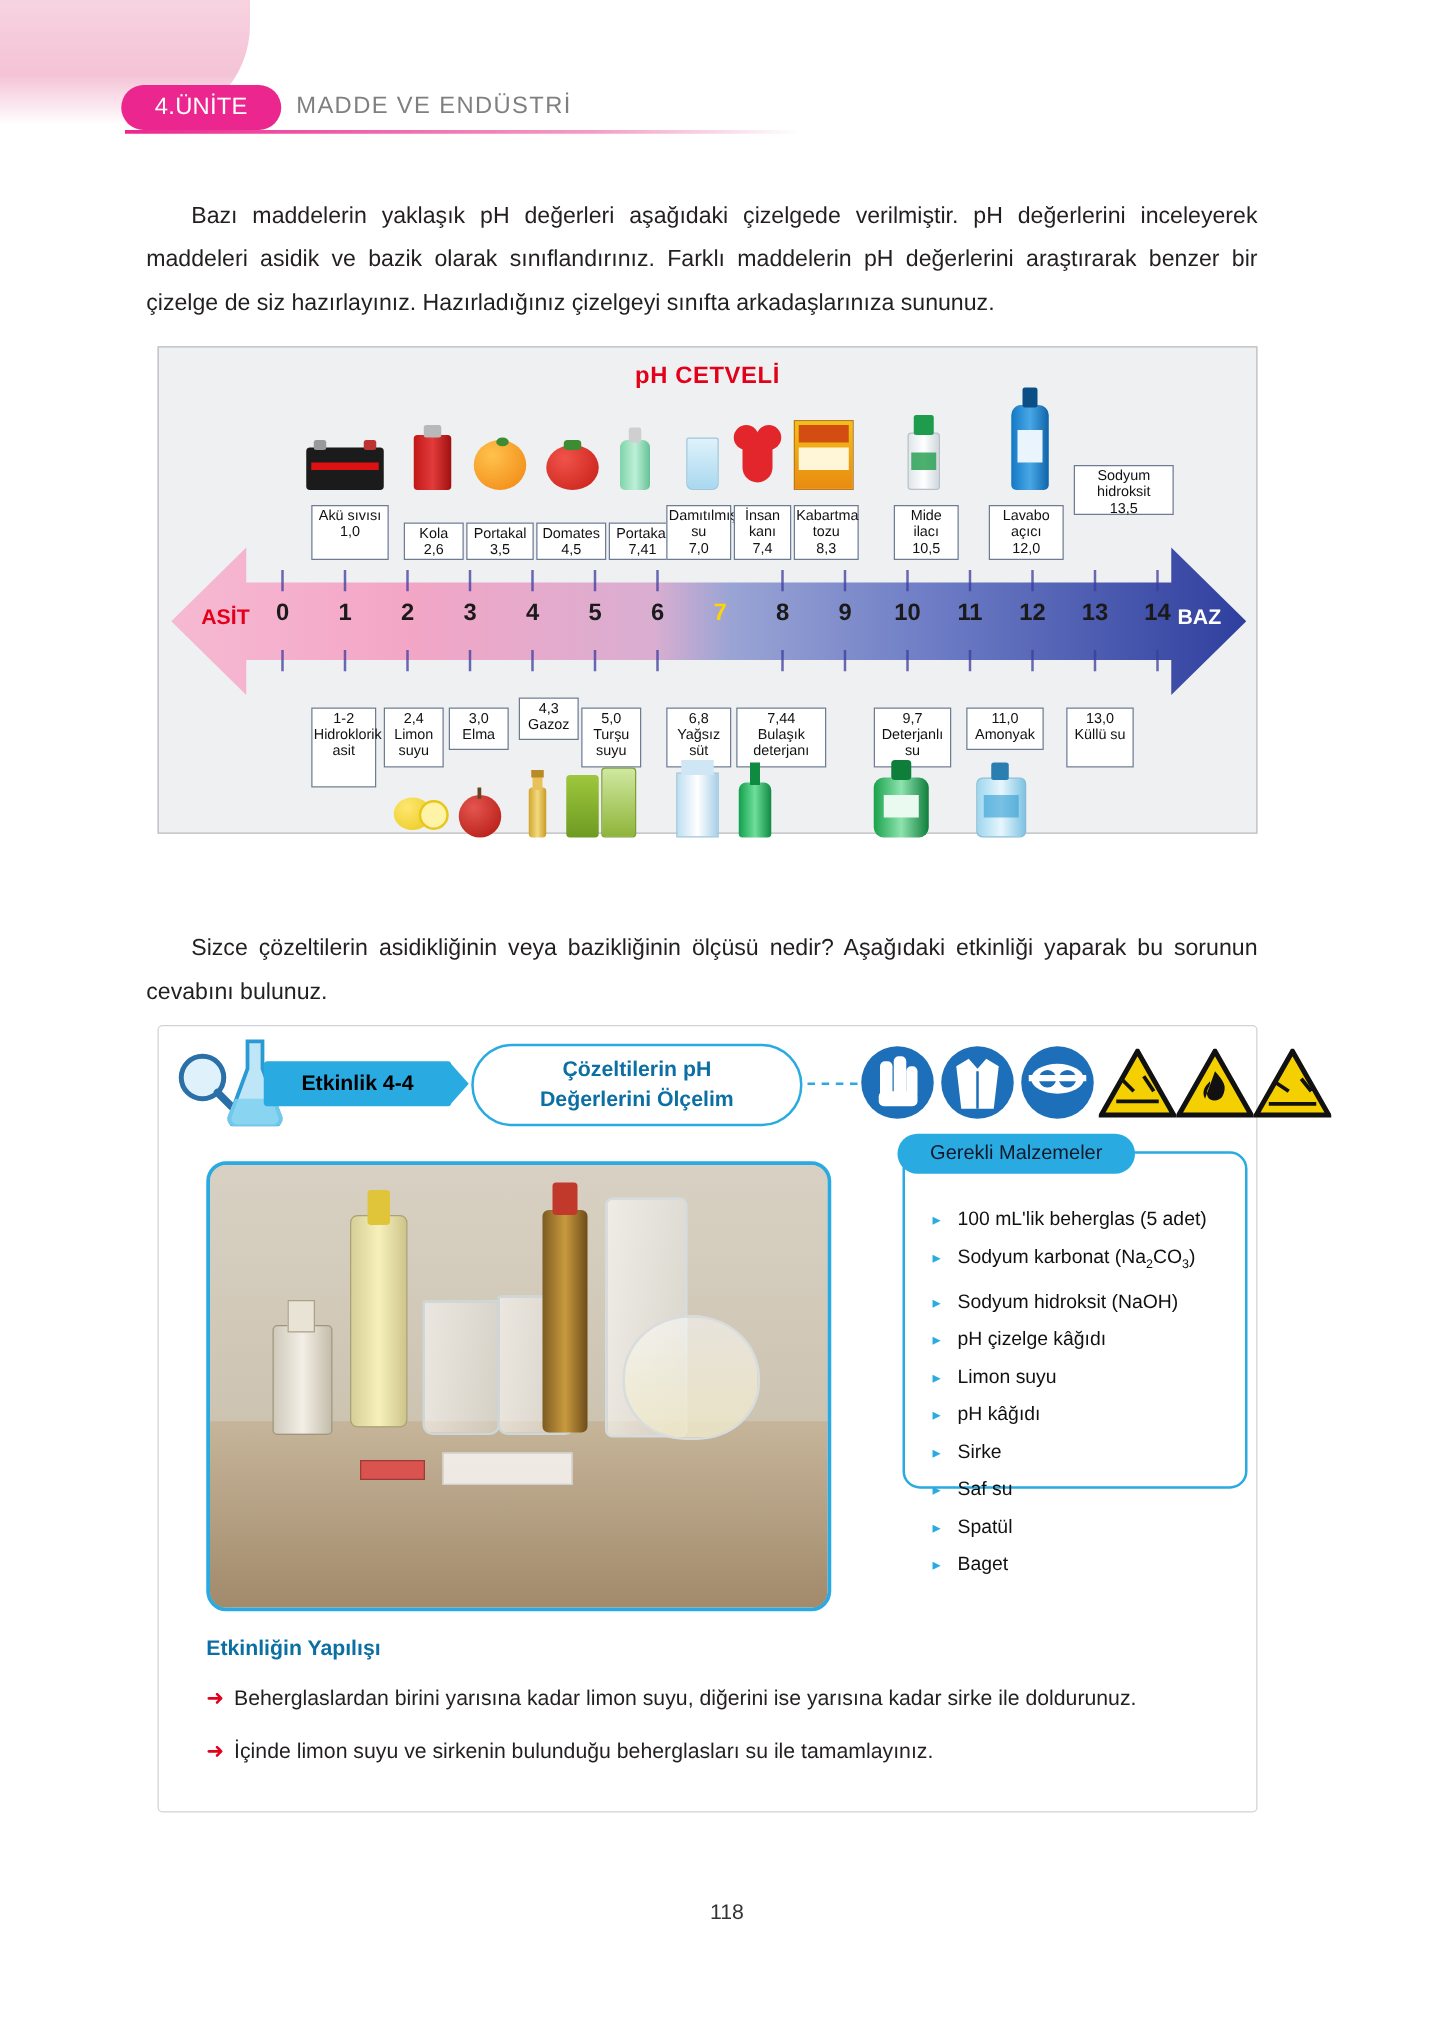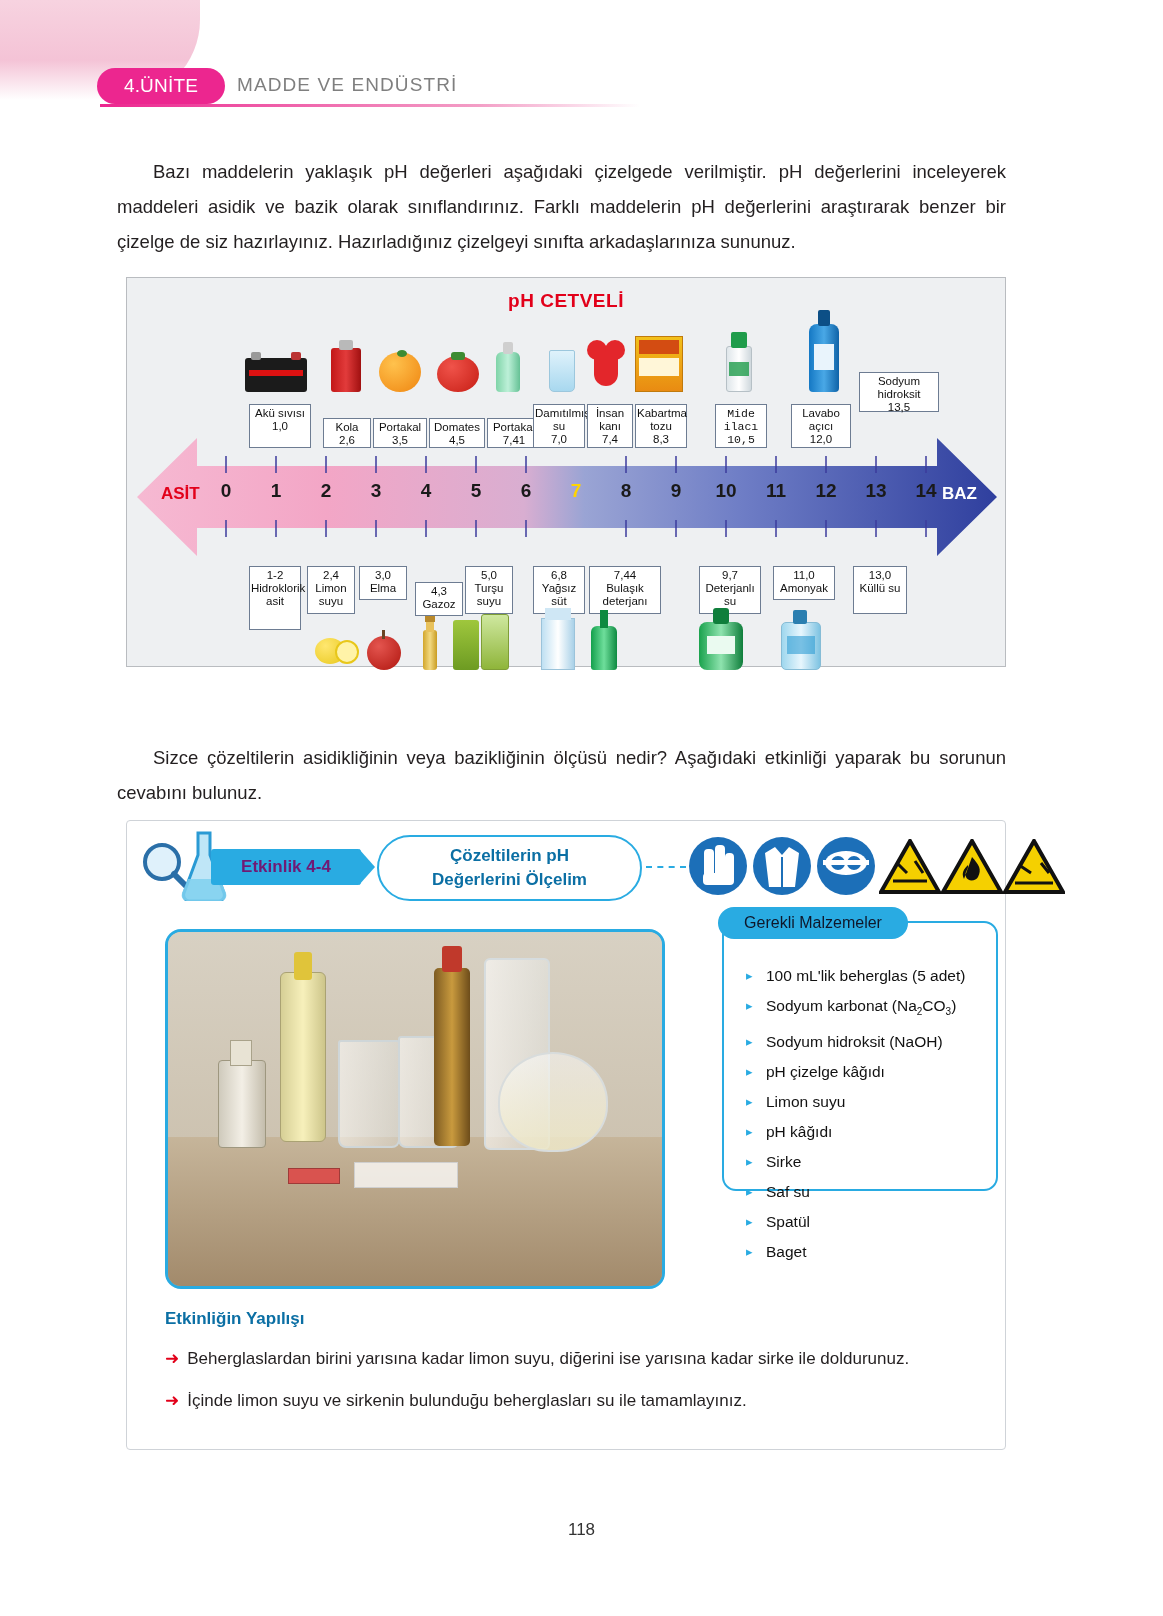--- a/index.html
+++ b/index.html
@@ -100,21 +100,21 @@
   
   .activity {
     position:absolute; left:126px; top:820px; width:880px; height:630px;
     background:#fff; border:1px solid #cfd3d8; border-radius:4px;
   }
   .act-head { position:absolute; left:0; top:0; width:880px; height:90px; }
   .magnifier { position:absolute; left:12px; top:18px; width:56px; height:56px; }
   .flask-ic { position:absolute; left:48px; top:8px; width:58px; height:72px; }
   .etk-badge {
     position:absolute; left:84px; top:28px; width:150px; height:36px;
-    background:#29abe2; color:#701a75; font-size:17px; font-weight:bold;
+    background:#29abe2; color:#000000; font-size:17px; font-weight:bold;
     display:flex; align-items:center; justify-content:center; border-radius:3px;
   }
   .etk-arrow {
     position:absolute; left:232px; top:28px; width:0; height:0;
     border-top:18px solid transparent; border-bottom:18px solid transparent;
     border-left:16px solid #29abe2;
   }
   .act-title {
     position:absolute; left:250px; top:14px; width:265px; height:66px;
     border:2px solid #29abe2; border-radius:33px; background:#fff;
@@ -258,21 +258,21 @@
     <span>7,0</span>
   </div>
   <div class="cbox" style="left:460px;top:126px;width:46px;height:44px;">
     <span>İnsan kanı</span><br>
     <span>7,4</span>
   </div>
   <div class="cbox" style="left:508px;top:126px;width:52px;height:44px;">
     <span>Kabartma tozu</span><br>
     <span>8,3</span>
   </div>
-  <div class="cbox" style="left:588px;top:126px;width:52px;height:44px;font-family:Liberation Mono, monospace;">
+  <div class="cbox" style="left:588px;top:126px;width:52px;height:44px;">
     <span>Mide ilacı</span><br>
     <span>10,5</span>
   </div>
   <div class="cbox" style="left:664px;top:126px;width:60px;height:44px;">
     <span>Lavabo açıcı</span><br>
     <span>12,0</span>
   </div>
   <div class="cbox" style="left:732px;top:94px;width:80px;height:40px;">
     <span>Sodyum hidroksit</span><br>
     <span>13,5</span>
@@ -349,21 +349,21 @@
     <span>Hidroklorik asit</span>
   </div>
   <div class="cbox" style="left:180px;top:288px;width:48px;height:48px;">
     <span>2,4</span><br>
     <span>Limon suyu</span>
   </div>
   <div class="cbox" style="left:232px;top:288px;width:48px;height:34px;">
     <span>3,0</span><br>
     <span>Elma</span>
   </div>
-  <div class="cbox" style="left:288px;top:304px;width:48px;height:34px;">
+  <div class="cbox" style="left:288px;top:280px;width:48px;height:34px;">
     <span>4,3</span><br>
     <span>Gazoz</span>
   </div>
   <div class="cbox" style="left:338px;top:288px;width:48px;height:48px;">
     <span>5,0</span><br>
     <span>Turşu suyu</span>
   </div>
   <div class="cbox" style="left:406px;top:288px;width:52px;height:48px;">
     <span>6,8</span><br>
     <span>Yağsız süt</span>

